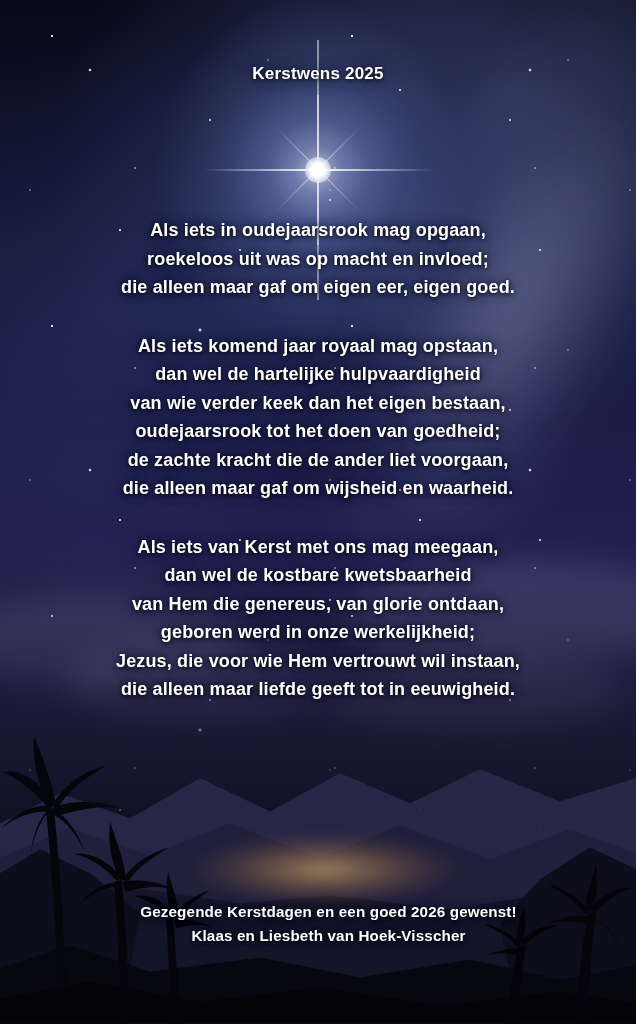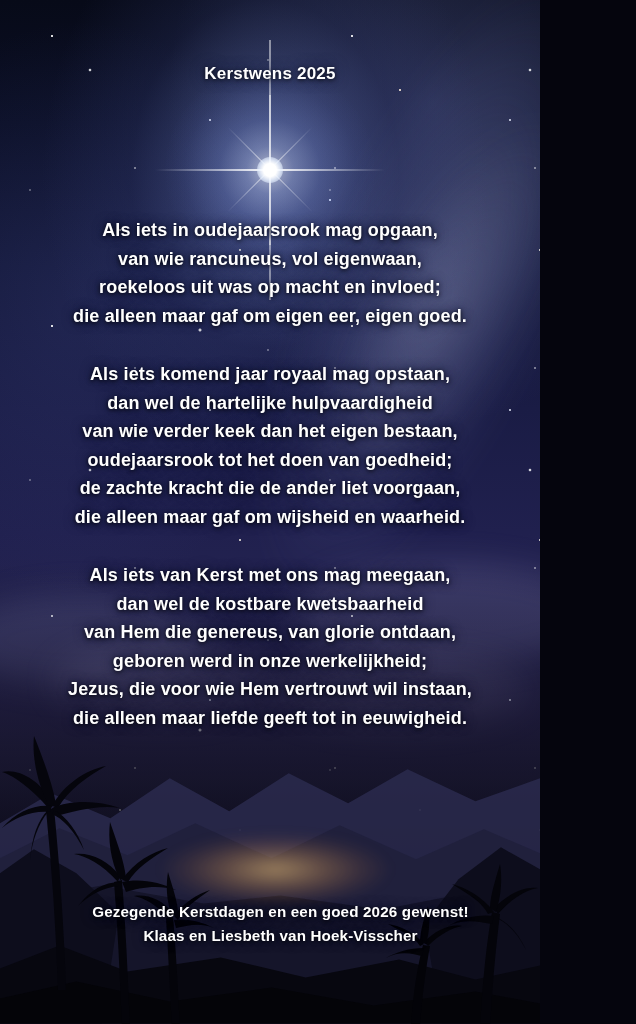--- a/index.html
+++ b/index.html
@@ -6,21 +6,21 @@
     margin: 0;
     padding: 0;
     background: #05050d;
   }
   body {
     font-family: "Liberation Sans", sans-serif;
   }
 
   .card {
     position: relative;
-    width: 540px;
+    width: 636px;
     height: 1024px;
     overflow: hidden;
     background: #0a0a1c;
   }
 
   
   .sky {
     position: absolute;
     inset: 0;
     background:
@@ -354,21 +354,20 @@
       </g>
     </svg>
   </div>
 
   <div class="content">
     <div class="title">Kerstwens 2025</div>
 
     <div class="poem">
       <div class="stanza">
         <div class="line">Als iets in oudejaarsrook mag opgaan,</div>
-        <div class="line">van wie rancuneus, vol eigenwaan,</div>
         <div class="line">roekeloos uit was op macht en invloed;</div>
         <div class="line">die alleen maar gaf om eigen eer, eigen goed.</div>
       </div>
       <div class="stanza">
         <div class="line">Als iets komend jaar royaal mag opstaan,</div>
         <div class="line">dan wel de hartelijke hulpvaardigheid</div>
         <div class="line">van wie verder keek dan het eigen bestaan,</div>
         <div class="line">oudejaarsrook tot het doen van goedheid;</div>
         <div class="line">de zachte kracht die de ander liet voorgaan,</div>
         <div class="line">die alleen maar gaf om wijsheid en waarheid.</div>

